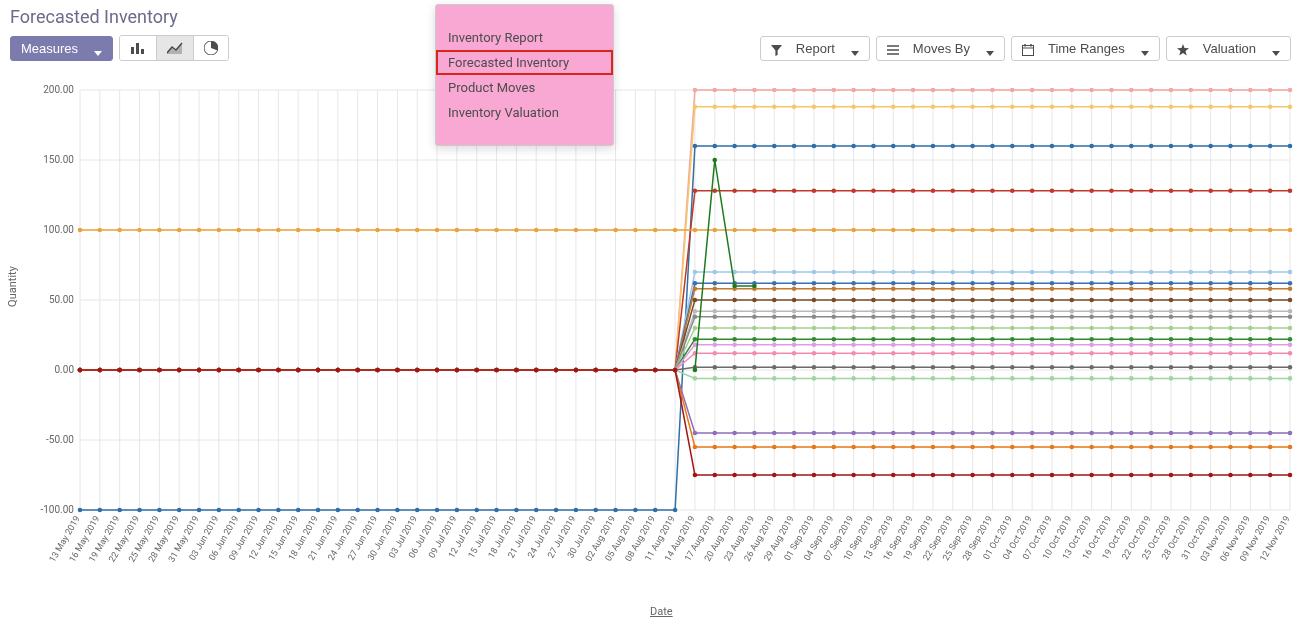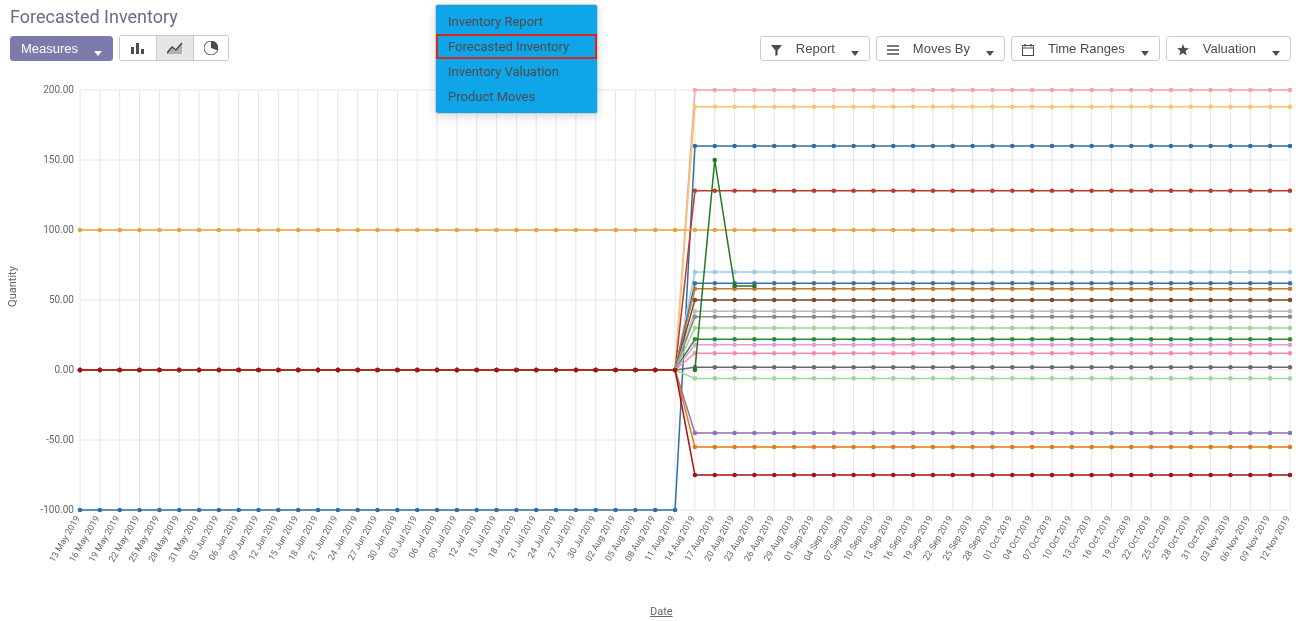--- a/index.html
+++ b/index.html
@@ -17,21 +17,21 @@
 .toolbar-row { display: flex; align-items: center; padding: 8px 10px; gap: 6px; }
 .btn { border: 1px solid #ccc; background: #fff; padding: 4px 10px; font-size: 13px; border-radius: 3px; cursor: pointer; display: inline-flex; align-items: flex-end; gap: 14px; color: #4c4c4c; }
 .btn-primary { background: #7c7bad; color: #fff; border-color: #7c7bad; }
 .btn-primary .caret, .btn .caret { width: 0; height: 0; border-left: 4px solid transparent; border-right: 4px solid transparent; border-top: 5px solid currentColor; margin-left: 2px; }
 .btn-group { display: inline-flex; border: 1px solid #ccc; border-radius: 3px; overflow: hidden; }
 .btn-group .icon-btn { border: none; border-right: 1px solid #ccc; background: #fff; padding: 5px 10px; cursor: pointer; display: flex; align-items: center; }
 .btn-group .icon-btn:last-child { border-right: none; }
 .btn-group .icon-btn.active { background: #e6e6e6; }
 .spacer { flex: 1; }
 
-.dropdown-menu { position: absolute; left: 435px; top: 4px; background: #0ea5e9; border: 1px solid #ccc; border-radius: 3px; box-shadow: 0 3px 10px rgba(0,0,0,0.15); padding: 4px 0; width: 163px; z-index: 50; }
+.dropdown-menu { position: absolute; left: 435px; top: 4px; background: #f9a8d4; border: 1px solid #ccc; border-radius: 3px; box-shadow: 0 3px 10px rgba(0,0,0,0.15); padding: 20px 0; width: 179px; z-index: 50; }
 .dropdown-menu .menu-item { padding: 5px 12px; font-size: 13px; color: #4c4c4c; cursor: pointer; }
 .dropdown-menu .menu-item.highlighted { border: 2px solid #d9261c; padding: 3px 10px; }
 
 .chart-wrap { position: absolute; left: 0; top: 80px; width: 1301px; height: 540px; }
 .y-axis-label { position: absolute; left: -8px; top: 200px; transform: rotate(-90deg); font-size: 11px; color: #666; }
 .x-axis-label { position: absolute; left: 650px; bottom: 2px; font-size: 11px; color: #666; text-decoration: underline; }
 svg { display: block; }
 .gridline { stroke: #e6e6e6; stroke-width: 1; }
 .axis-text { font-size: 10px; fill: #666; }
 .tick-rot { font-size: 9px; fill: #666; }
@@ -103,22 +103,22 @@
         <path d="M6 0 L7.5 4 L12 4.2 L8.5 7 L9.7 11.5 L6 9 L2.3 11.5 L3.5 7 L0 4.2 L4.5 4 Z" fill="#4c4c4c"></path>
       </svg>
     <span>Valuation</span>
     <span class="caret"></span>
   </button>
 </div>
 
 <div class="dropdown-menu" id="dropdown-menu">
     <div class="menu-item">Inventory Report</div>
     <div class="menu-item highlighted">Forecasted Inventory</div>
+    <div class="menu-item">Product Moves</div>
     <div class="menu-item">Inventory Valuation</div>
-    <div class="menu-item">Product Moves</div>
   </div>
 
 <div class="chart-wrap">
   <div class="y-axis-label">Quantity</div>
   <div class="x-axis-label">Date</div>
   <svg id="chart-svg" width="1301" height="535">
       <line x1="80" y1="10" x2="80" y2="430" class="gridline"></line>
       <line x1="99.8360655737705" y1="10" x2="99.8360655737705" y2="430" class="gridline"></line>
       <line x1="119.67213114754098" y1="10" x2="119.67213114754098" y2="430" class="gridline"></line>
       <line x1="139.5081967213115" y1="10" x2="139.5081967213115" y2="430" class="gridline"></line>

